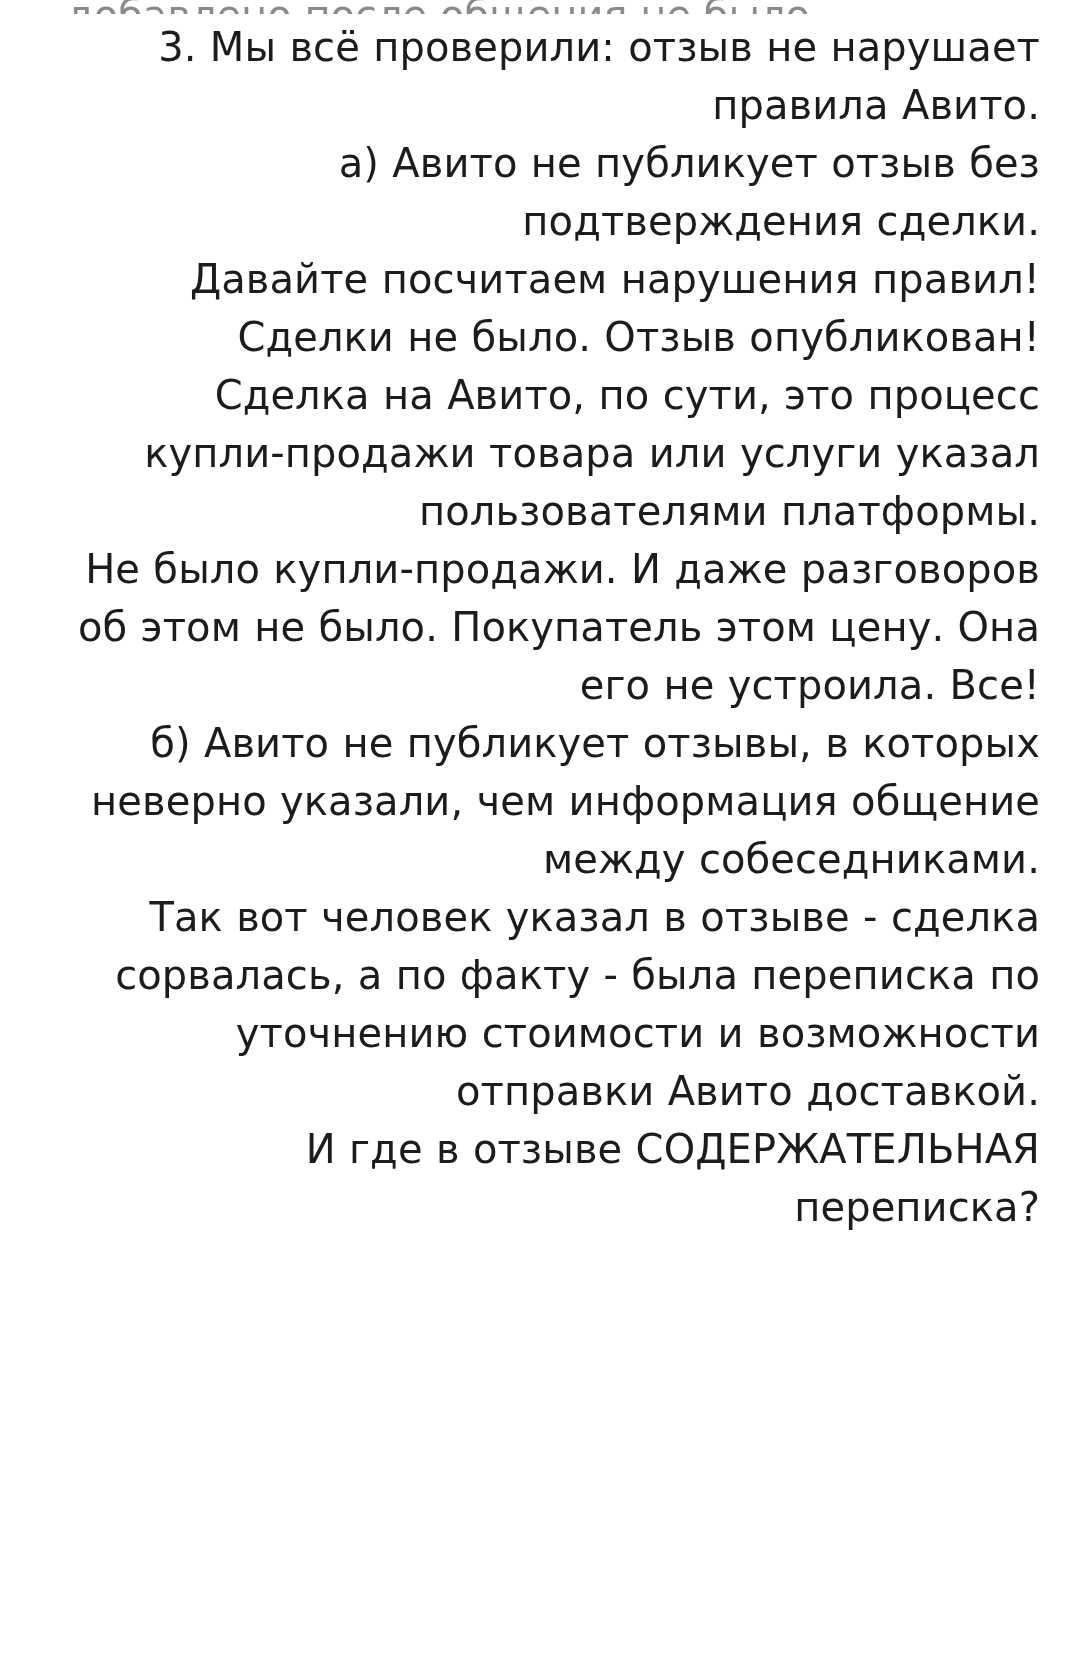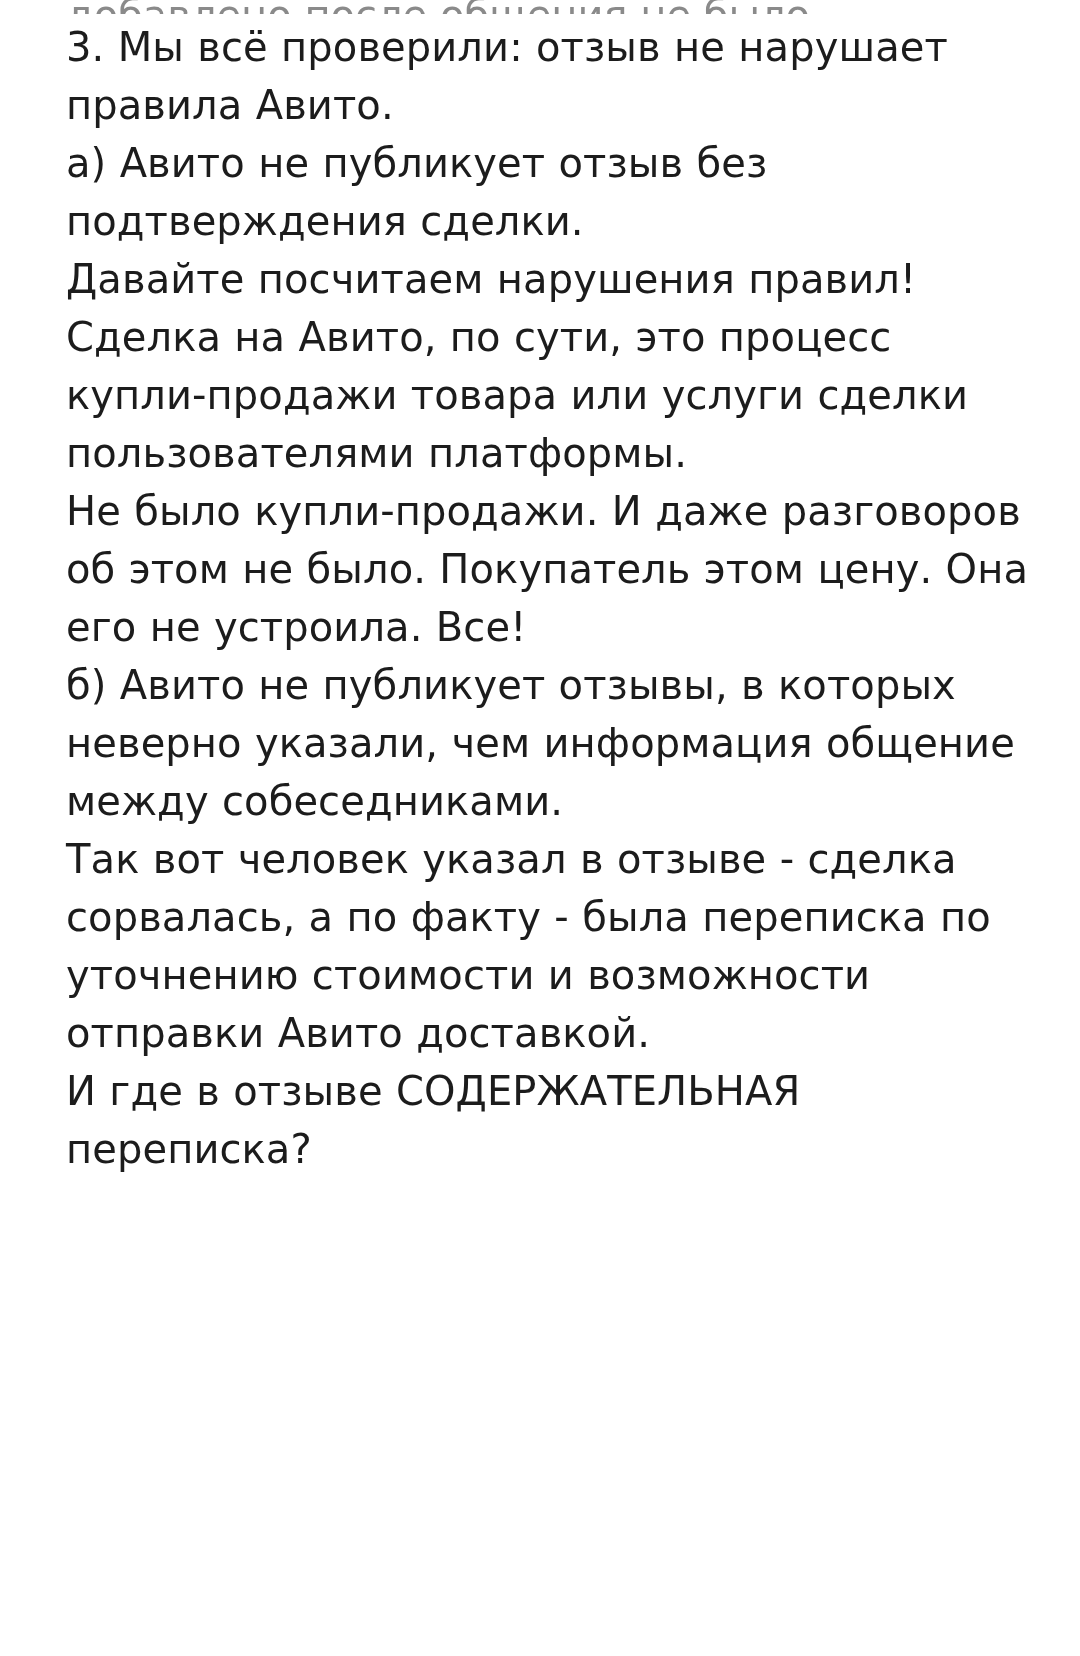--- a/index.html
+++ b/index.html
@@ -38,34 +38,35 @@
     padding-top: 18px;
     color: #1c1c1c;
     font-size: 40px;
     line-height: 58px;
     letter-spacing: 0.1px;
     word-spacing: 0.5px;
   }
   .para {
     margin: 0;
     padding: 0;
-    text-align: left;
+    text-align: right;
   }
 </style>
 </head>
 <body>
 
 <div class="page">
 
   <div class="clipped-line">добавлено после общения не было.</div>
 
   <div class="text-body">
     <p class="para">3. Мы всё проверили: отзыв не нарушает правила Авито.</p>
     <p class="para">а) Авито не публикует отзыв без подтверждения сделки.</p>
     <p class="para">Давайте посчитаем нарушения правил!</p>
-    <p class="para">Сделка на Авито, по сути, это процесс купли-продажи товара или услуги сделки пользователями платформы.</p>
+    <p class="para">Сделки не было. Отзыв опубликован!</p>
+    <p class="para">Сделка на Авито, по сути, это процесс купли-продажи товара или услуги указал пользователями платформы.</p>
     <p class="para">Не было купли-продажи. И даже разговоров об этом не было. Покупатель этом цену. Она его не устроила. Все!</p>
     <p class="para">б) Авито не публикует отзывы, в которых неверно указали, чем информация общение между собеседниками.</p>
     <p class="para">Так вот человек указал в отзыве - сделка сорвалась, а по факту - была переписка по уточнению стоимости и возможности отправки Авито доставкой.</p>
     <p class="para">И где в отзыве СОДЕРЖАТЕЛЬНАЯ переписка?</p>
   </div>
 
 </div>
 
 </body></html>

